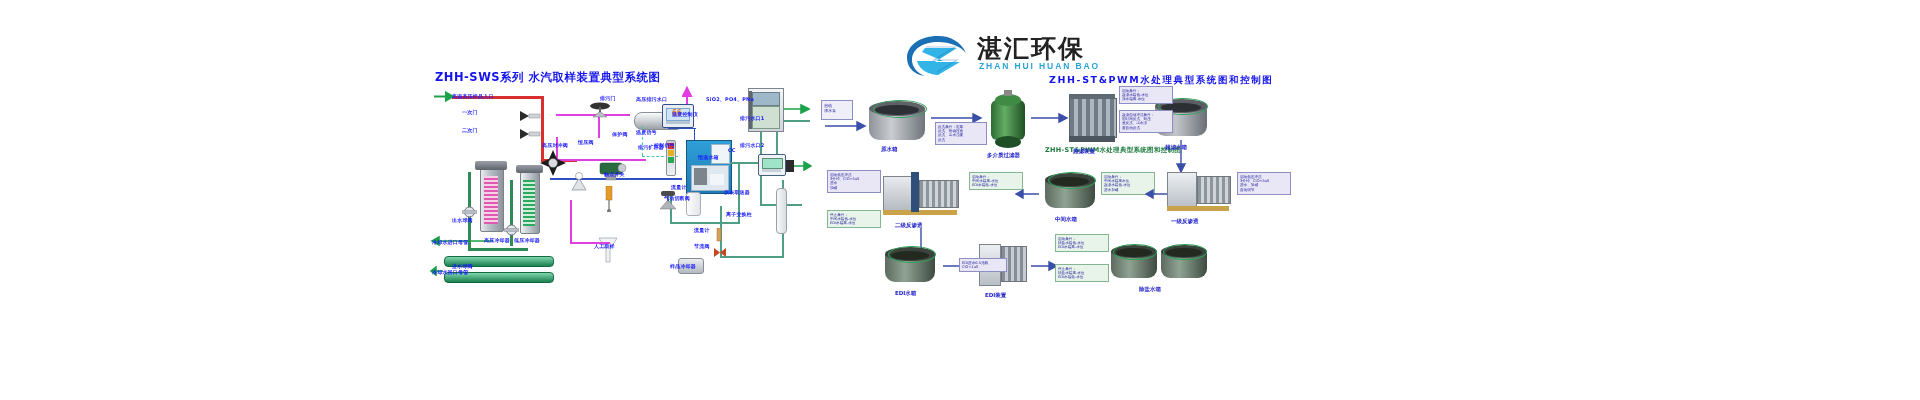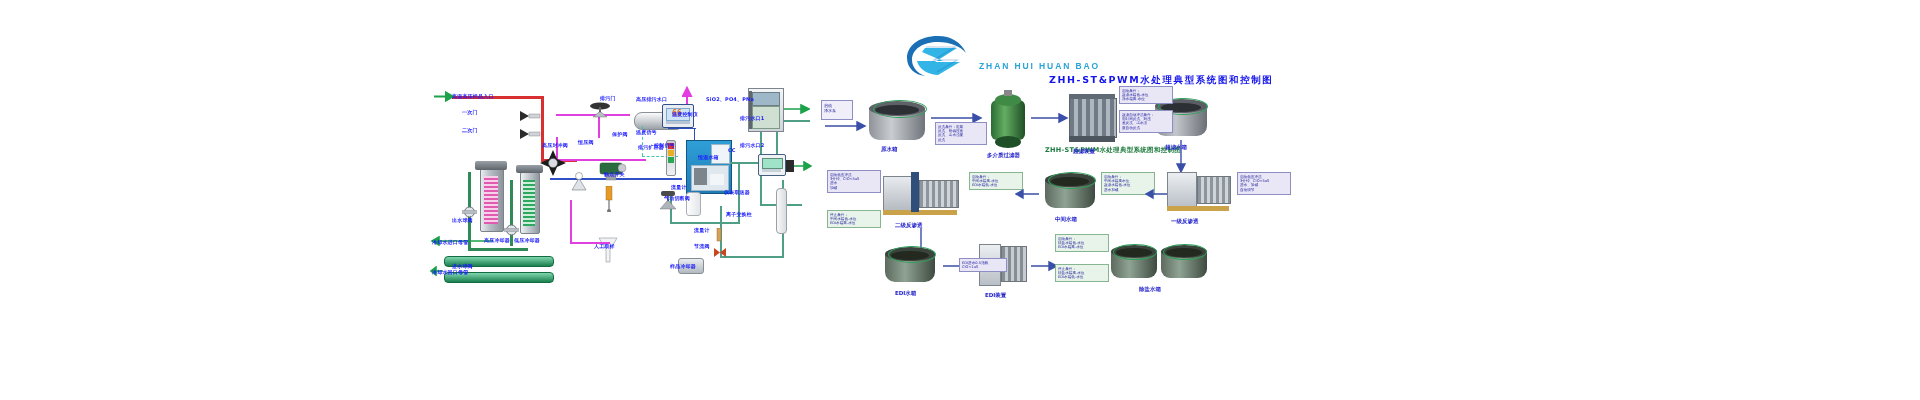--- a/index.html
+++ b/index.html
@@ -33,25 +33,27 @@
 <body>
 
 <div id="page">
 
   <div id="logo">
     <svg class="swoosh" viewBox="0 0 66 44">
       <path d="M33 2 C14 2 2 12 2 24 C2 34 10 41 20 42 C12 39 7 33 7 26 C7 15 18 8 33 8 C45 8 55 12 61 19 C56 8 46 2 33 2 Z" fill="#1a6fb5"></path>
       <path d="M20 14 L52 14 L30 28 L55 28 L33 41 C25 41 14 36 12 27 L38 27 L17 18 Z" fill="#32b4e6"></path>
       <path d="M21 13 L50 13 L29 26 L52 26 L32 38" fill="none" stroke="#1a6fb5" stroke-width="1.2" opacity=".35"></path>
     </svg>
+    <div class="cn">湛汇环保</div>
     <div class="py">ZHAN HUI HUAN BAO</div>
   </div>
 
   <div class="abs" style="left:420px;top:60px;width:470px;height:250px;">
 
+    <div class="ttl" style="left:15px;top:10px;font-size:11.5px;letter-spacing:.5px;font-family:'DejaVu Sans',sans-serif;">ZHH-SWS系列  水汽取样装置典型系统图</div>
 
     <div class="pipe red" style="left:32px;top:36px;width:92px;height:2.5px;"></div>
     <div class="pipe red" style="left:121px;top:36px;width:2.5px;height:66px;"></div>
     <div class="pipe red" style="left:121px;top:99px;width:36px;height:2.5px;"></div>
 
     <svg class="arrow" style="left:14px;top:31px;" width="20" height="11">
       <path d="M0 5.5 L12 5.5 M12 1.5 L19 5.5 L12 9.5 Z" stroke="#1ca24a" stroke-width="2" fill="#1ca24a"></path>
     </svg>
 
     <svg class="abs" style="left:98px;top:49px;" width="26" height="14">

